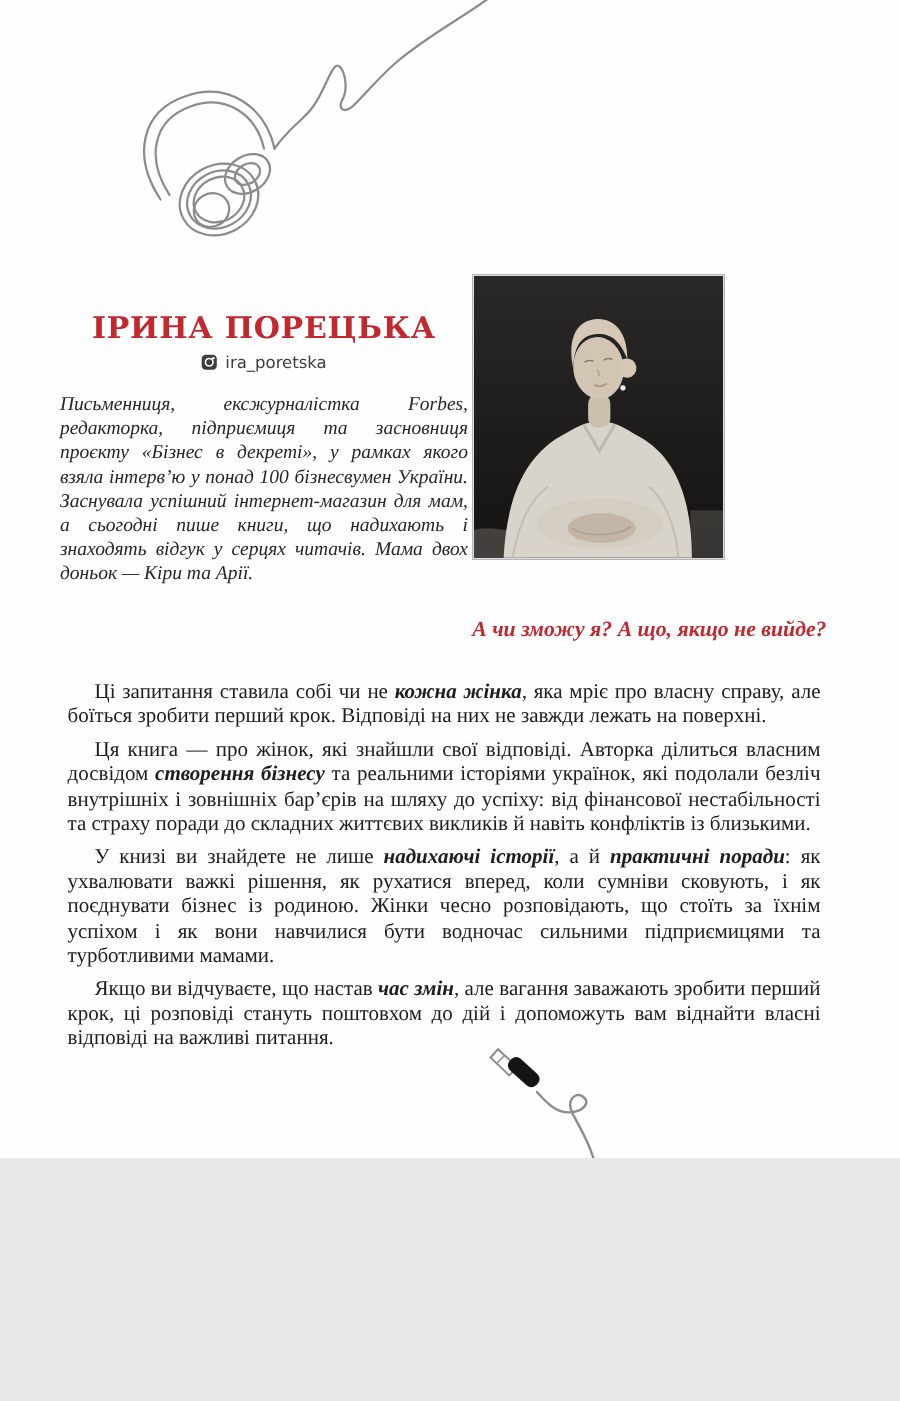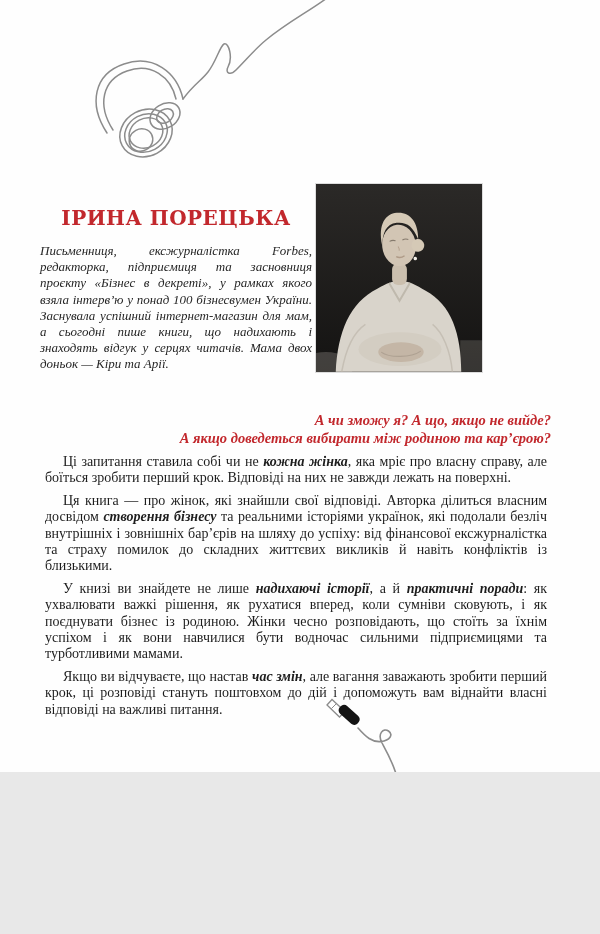--- a/index.html
+++ b/index.html
@@ -85,20 +85,28 @@
       <path d="M 331.5 708.5 L 336 704" stroke="#8c8c8c" stroke-width="1" fill="none"></path>
       <rect x="337" y="709.5" width="24" height="10.5" rx="4.5" fill="#141414" transform="rotate(42 349 715)"></rect>
       <path fill="none" stroke="#8c8c8c" stroke-width="1.6" stroke-linecap="round" d="M 358 728 C 366 737 372 742.5 381 741.5 C 390 740.5 393.5 734.5 388.5 731 C 383.5 727.5 377 733.5 382 743 C 388 754 395.5 767 398 782 C 401 801 397.5 818 389 840 C 380 864 362 890 352.5 912 C 349.5 919 348.2 926 348 934"></path>
     </g>
   </svg>
 
   <div class="content">
 
     <div class="author-block">
       <div class="author-name">ІРИНА ПОРЕЦЬКА</div>
+      <div class="instagram-row">
+        <svg class="ig-icon" viewBox="0 0 24 24">
+          <rect x="1" y="1" width="22" height="22" rx="6" fill="#3d3d3d"></rect>
+          <circle cx="12" cy="12" r="5.5" fill="none" stroke="#fefefe" stroke-width="2.4"></circle>
+          <circle cx="18" cy="6" r="1.8" fill="#fefefe"></circle>
+        </svg>
+        <span>ira_poretska</span>
+      </div>
       <div class="bio">Письменниця, ексжурналістка Forbes, редакторка, підприємиця та засновниця проєкту «Бізнес в декреті», у рамках якого взяла інтерв’ю у понад 100 бізнесвумен України. Заснувала успішний інтернет-магазин для мам, а сьогодні пише книги, що надихають і знаходять відгук у серцях читачів. Мама двох доньок — Кіри та Арії.</div>
     </div>
 
     <div class="photo-frame">
       <svg viewBox="0 0 168 190">
         <defs>
           <linearGradient id="bgGrad" x1="0" y1="0" x2="0" y2="1">
             <stop offset="0" stop-color="#2b2927"></stop>
             <stop offset="1" stop-color="#141312"></stop>
           </linearGradient>
@@ -126,26 +134,25 @@
           <path d="M 75 57 Q 78 55.5 81 57" stroke="#5c5246" stroke-width="1.1" fill="none" opacity="0.65"></path>
           <path d="M 88 57 Q 91 55.5 94 57" stroke="#5c5246" stroke-width="1.1" fill="none" opacity="0.65"></path>
           <path d="M 83 63 Q 84.5 66 83.5 67.5" stroke="#a08874" stroke-width="1" fill="none" opacity="0.6"></path>
           <path d="M 80 73 Q 84 75.5 88.5 73" stroke="#a08874" stroke-width="1.4" fill="none" opacity="0.7"></path>
         </g>
       </svg>
     </div>
 
     <div class="questions">
       <div>А чи зможу я? А що, якщо не вийде?</div>
-      <div>А якщо доведеться вибирати між родиною та кар’єрою?</div>
     </div>
 
     <div class="body-text" id="bodyText">
         <p><span>Ці запитання ставила собі чи не </span><span class="em">кожна жінка</span><span>, яка мріє про власну справу, але боїться зробити перший крок. Відповіді на них не завжди лежать на поверхні.</span></p>
-        <p><span>Ця книга — про жінок, які знайшли свої відповіді. Авторка ділиться власним досвідом </span><span class="em">створення бізнесу</span><span> та реальними історіями українок, які подолали безліч внутрішніх і зовнішніх бар’єрів на шляху до успіху: від фінансової ексжурналістка та страху помилок до складних життєвих викликів й навіть конфліктів із близькими.</span></p>
+        <p><span>Ця книга — про жінок, які знайшли свої відповіді. Авторка ділиться власним досвідом </span><span class="em">створення бізнесу</span><span> та реальними історіями українок, які подолали безліч внутрішніх і зовнішніх бар’єрів на шляху до успіху: від фінансової нестабільності та страху поради до складних життєвих викликів й навіть конфліктів із близькими.</span></p>
         <p><span>У книзі ви знайдете не лише </span><span class="em">надихаючі історії</span><span>, а й </span><span class="em">практичні поради</span><span>: як ухвалювати важкі рішення, як рухатися вперед, коли сумніви сковують, і як поєднувати бізнес із родиною. Жінки чесно розповідають, що стоїть за їхнім успіхом і як вони навчилися бути водночас сильними підприємицями та турботливими мамами.</span></p>
         <p><span>Якщо ви відчуваєте, що настав </span><span class="em">час змін</span><span>, але вагання заважають зробити перший крок, ці розповіді стануть поштовхом до дій і допоможуть вам віднайти власні відповіді на важливі питання.</span></p>
       </div>
 
     <div class="barcode" id="barcode">
         <div class="bar" style="width: 4.2px;"></div>
         <div class="gap" style="width: 2.8px;"></div>
         <div class="bar" style="width: 1.4px;"></div>
         <div class="gap" style="width: 1.4px;"></div>
         <div class="bar" style="width: 2.8px;"></div>

